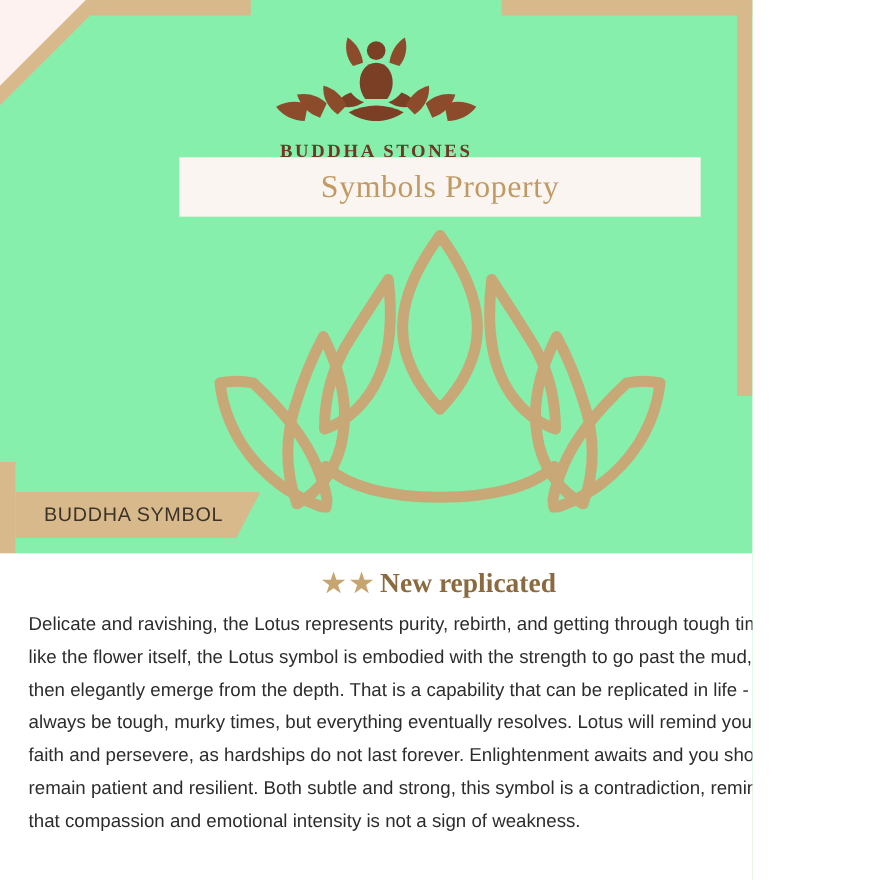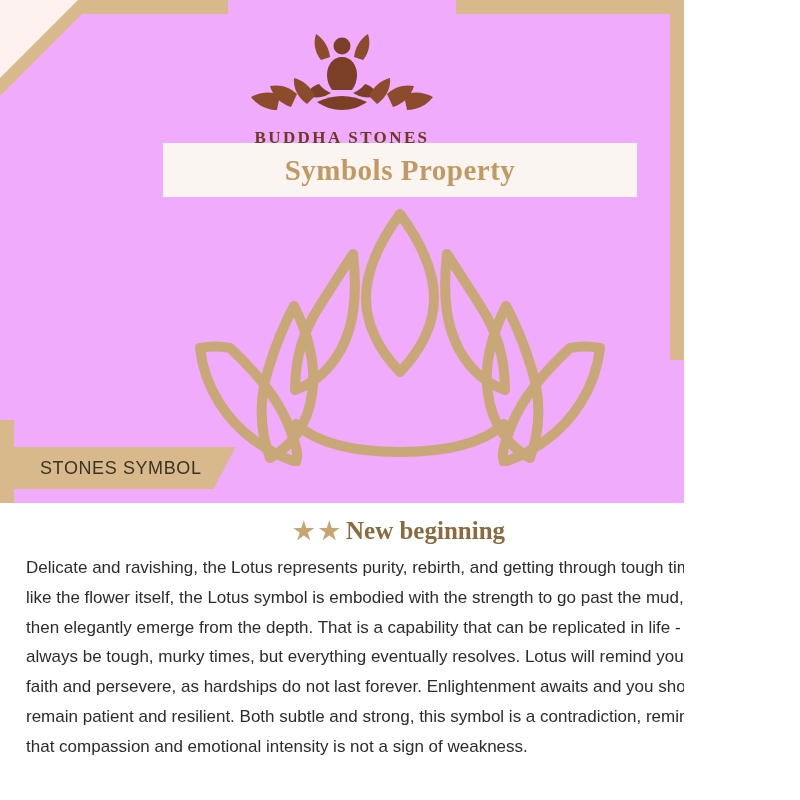--- a/index.html
+++ b/index.html
@@ -6,21 +6,21 @@
   html, body {
     margin: 0; padding: 0;
     width: 800px; height: 800px;
     font-family: "Liberation Sans", sans-serif;
     background: #ffffff;
   }
   .page {
     position: relative;
     width: 684px; height: 800px;
     overflow: hidden;
-    background: #f0abfc;
+    background: #86efac;
   }
 
   
   .band-top-left {
     position: absolute;
     top: 0; left: 0;
     width: 228px; height: 14px;
     background: #d7b98c;
   }
   .band-top-right {
@@ -100,21 +100,21 @@
     width: 474px;
     height: 54px;
     background: #fbf5f1;
     display: flex;
     align-items: center;
     justify-content: center;
   }
   .title-text {
     font-family: "Liberation Serif", serif;
     font-size: 29px;
-    font-weight: bold;
+    font-weight: normal;
     color: #c19a63;
     letter-spacing: 0.5px;
   }
 
   
   .lotus-art {
     position: absolute;
     top: 196px;
     left: 190px;
     width: 420px;
@@ -229,25 +229,25 @@
       <path d="M316 110c-16 32-22 62-18 88 4 30 20 52 42 64 10-27 11-58 2-88-6-20-14-42-26-64z"></path>
 
       <path d="M40 152c28 26 48 52 58 76 11 28 10 33 8 38-30-10-58-30-76-58-12-19-18-37-20-56 10-2 20-2 30 0z"></path>
       <path d="M380 152c-28 26-48 52-58 76-11 28-10 33-8 38 30-10 58-30 76-58 12-19 18-37 20-56-10-2-20-2-30 0z"></path>
 
       <path d="M106 228c20 18 56 28 104 28s84-10 104-28"></path>
     </g>
   </svg>
 
   <div class="ribbon">
-    <span class="ribbon-text">STONES SYMBOL</span>
+    <span class="ribbon-text">BUDDHA SYMBOL</span>
   </div>
 
   <div class="body-panel">
     <div class="headline">
       <span class="star">★</span>
       <span class="star">★</span>
-      <span class="word">New beginning</span>
+      <span class="word">New replicated</span>
     </div>
     <p class="paragraph">Delicate and ravishing, the Lotus represents purity, rebirth, and getting through tough times. Just like the flower itself, the Lotus symbol is embodied with the strength to go past the mud, water, and then elegantly emerge from the depth. That is a capability that can be replicated in life - there will always be tough, murky times, but everything eventually resolves. Lotus will remind you to have faith and persevere, as hardships do not last forever. Enlightenment awaits and you should just remain patient and resilient. Both subtle and strong, this symbol is a contradiction, reminding us that compassion and emotional intensity is not a sign of weakness.</p>
   </div>
 
 </div>
 
 </body></html>

